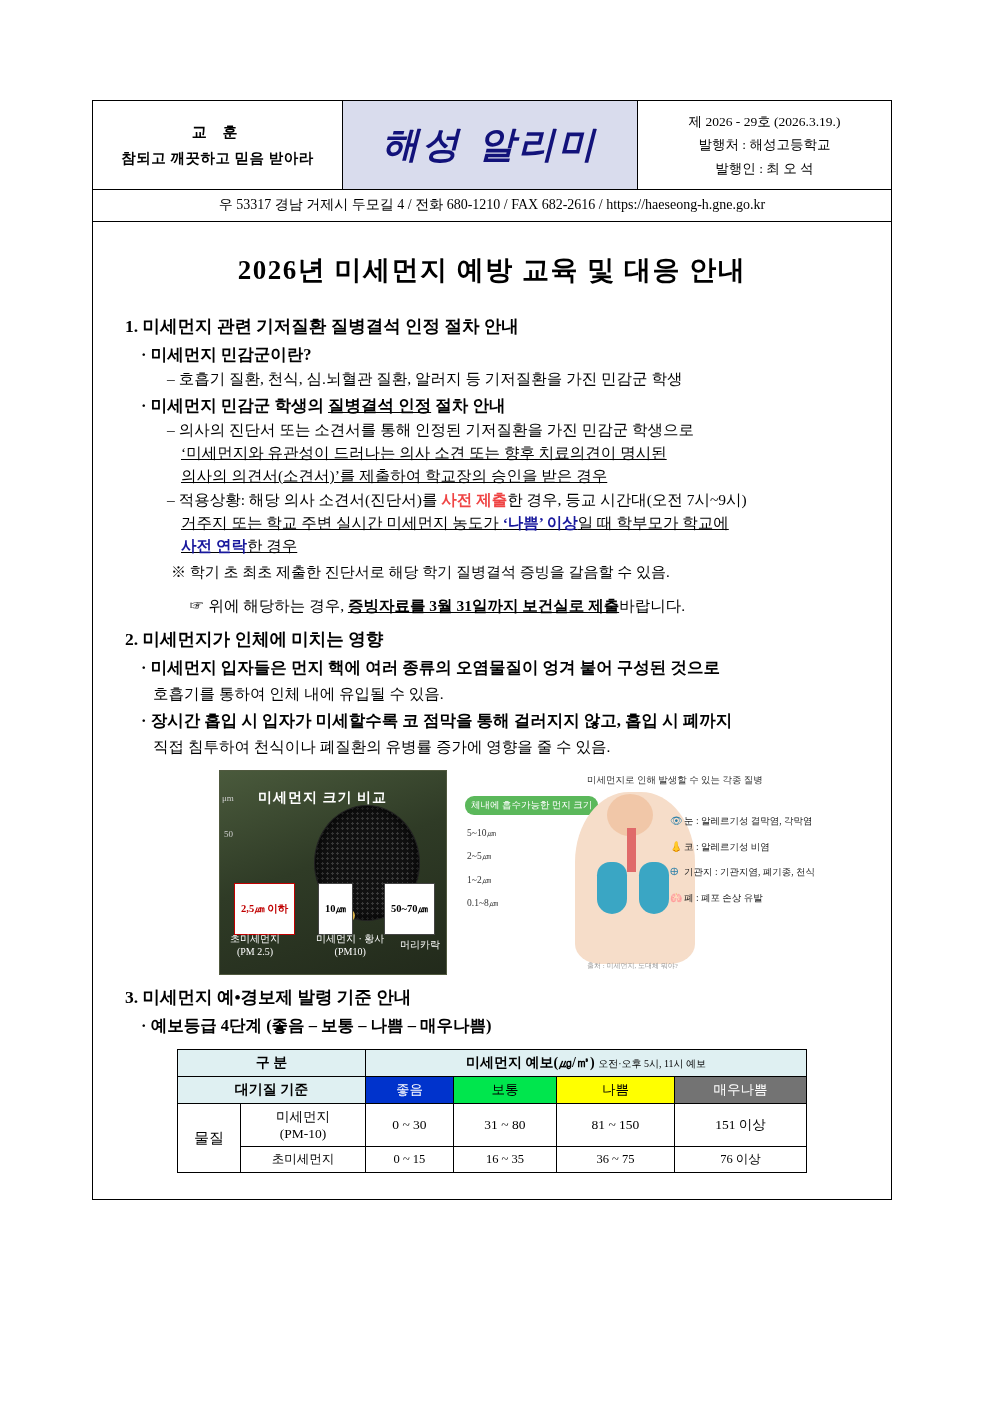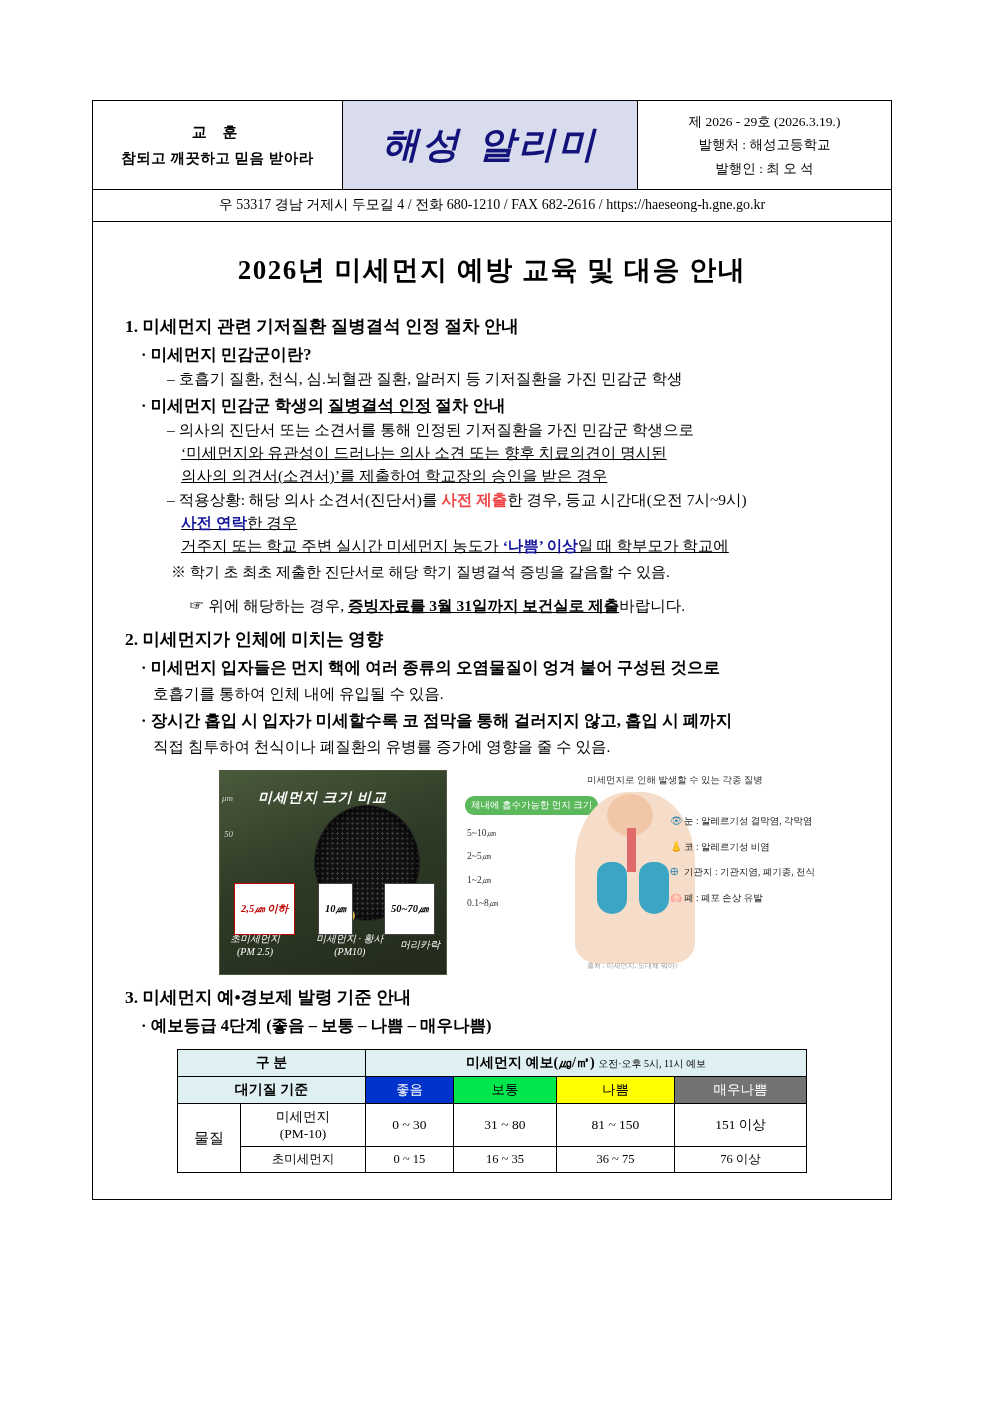--- a/index.html
+++ b/index.html
@@ -133,21 +133,20 @@
     align-items: flex-start;
   }
   .fig-left {
     width: 228px;
     height: 205px;
     background: linear-gradient(160deg,#4a5a3c 0%, #2f3b26 45%, #222a1b 100%);
     position: relative;
     border: 1px solid #50593f;
     box-sizing: border-box;
     overflow: hidden;
-    font-style: italic;
   }
   .fig-left .ftitle {
     position: absolute;
     left: 38px; top: 18px;
     color: #fff;
     font-size: 14px;
     font-weight: bold;
     letter-spacing: 1px;
   }
   .fig-left .bigdot {
@@ -349,24 +348,24 @@
       <span>· 미세먼지 민감군 학생의 </span><span class="u">질병결석 인정</span><span> 절차 안내</span>
     </div>
     <div class="dash">– 의사의 진단서 또는 소견서를 통해 인정된 기저질환을 가진 민감군 학생으로</div>
     <div class="cont">‘미세먼지와 유관성이 드러나는 의사 소견 또는 향후 치료의견이 명시된</div>
     <div class="cont">의사의 의견서(소견서)’를 제출하여 학교장의 승인을 받은 경우</div>
 
     <div class="dash">
       <span>– 적용상황: 해당 의사 소견서(진단서)를 </span><span class="blue b">사전 제출</span><span>한 경우, 등교 시간대(오전 7시~9시)</span>
     </div>
     <div class="cont">
+      <span>거주지 또는 학교 주변 실시간 미세먼지 농도가 </span><span class="navy">‘나쁨’ 이상</span><span>일 때 학부모가 학교에</span>
+    </div>
+    <div class="cont">
       <span class="navy">사전 연락</span><span>한 경우</span>
-    </div>
-    <div class="cont">
-      <span>거주지 또는 학교 주변 실시간 미세먼지 농도가 </span><span class="navy">‘나쁨’ 이상</span><span>일 때 학부모가 학교에</span>
     </div>
 
     <div class="note">※ 학기 초 최초 제출한 진단서로 해당 학기 질병결석 증빙을 갈음할 수 있음.</div>
 
     <div class="callout">
       <span>☞</span><span> 위에 해당하는 경우, </span><span class="u b">증빙자료를 3월 31일까지 보건실로 제출</span><span>바랍니다.</span>
     </div>
 
     <div class="sec-head">2. 미세먼지가 인체에 미치는 영향</div>
     <div class="bullet">· 미세먼지 입자들은 먼지 핵에 여러 종류의 오염물질이 엉겨 붙어 구성된 것으로</div>

